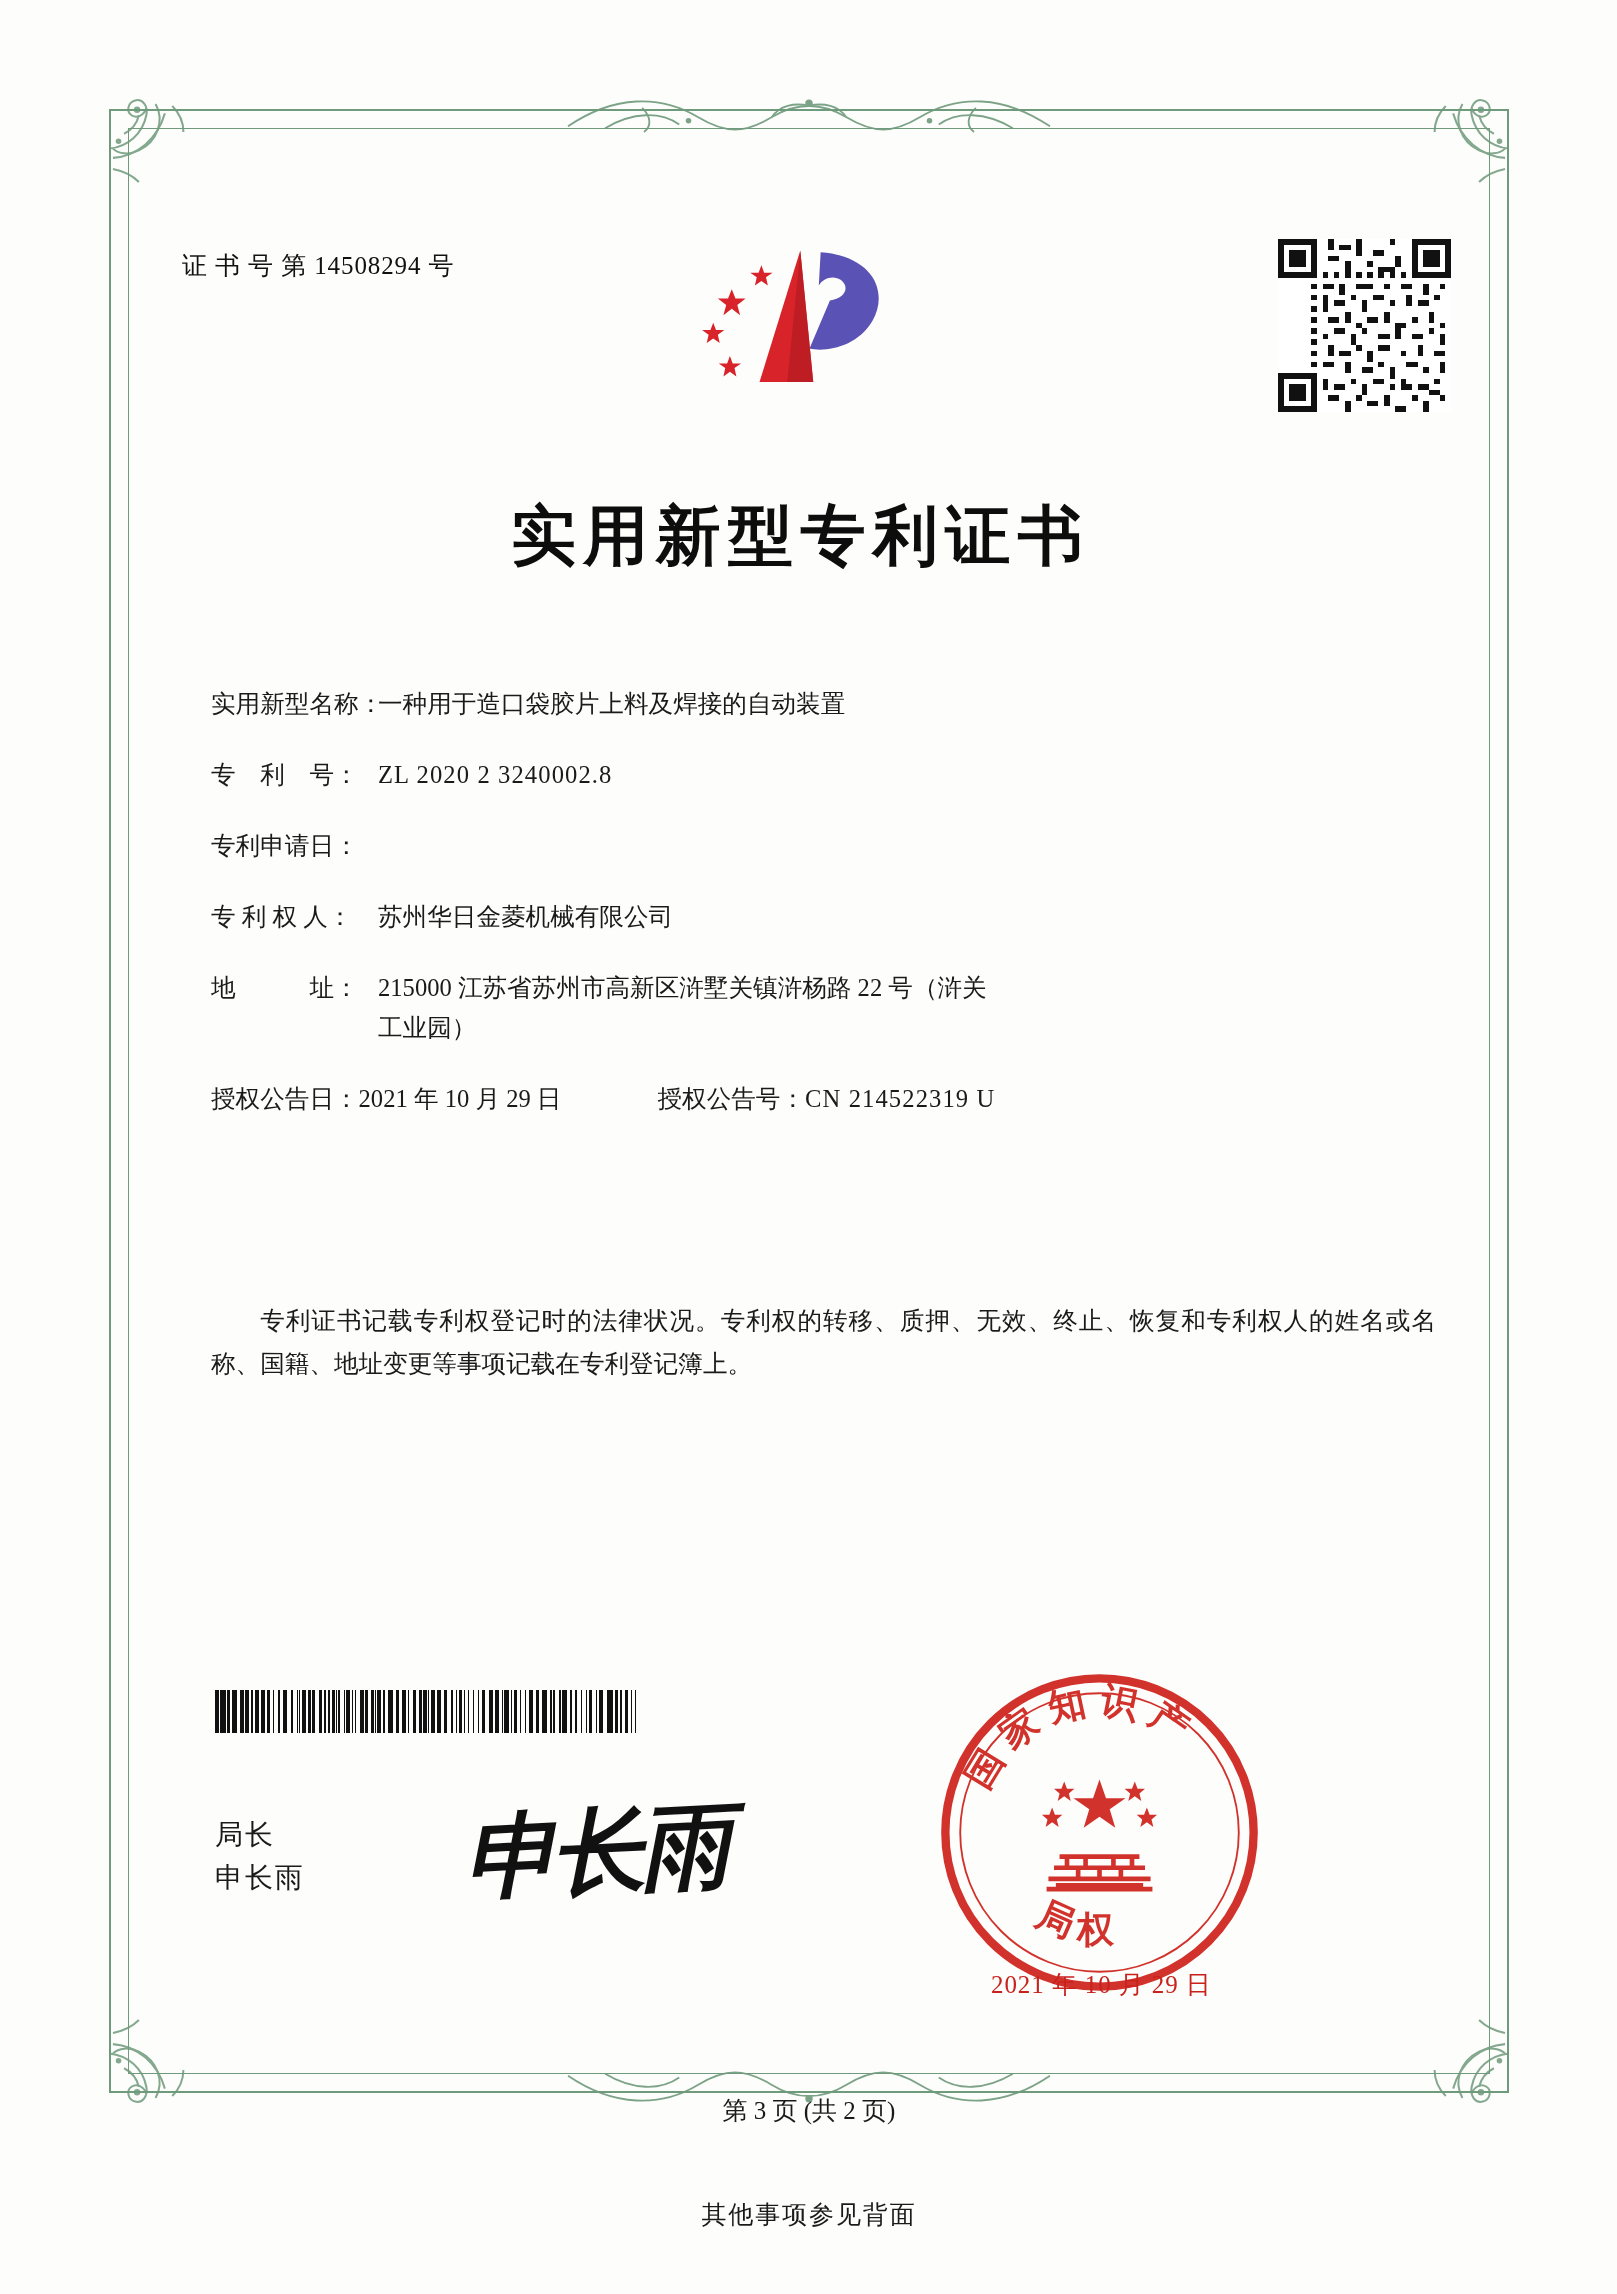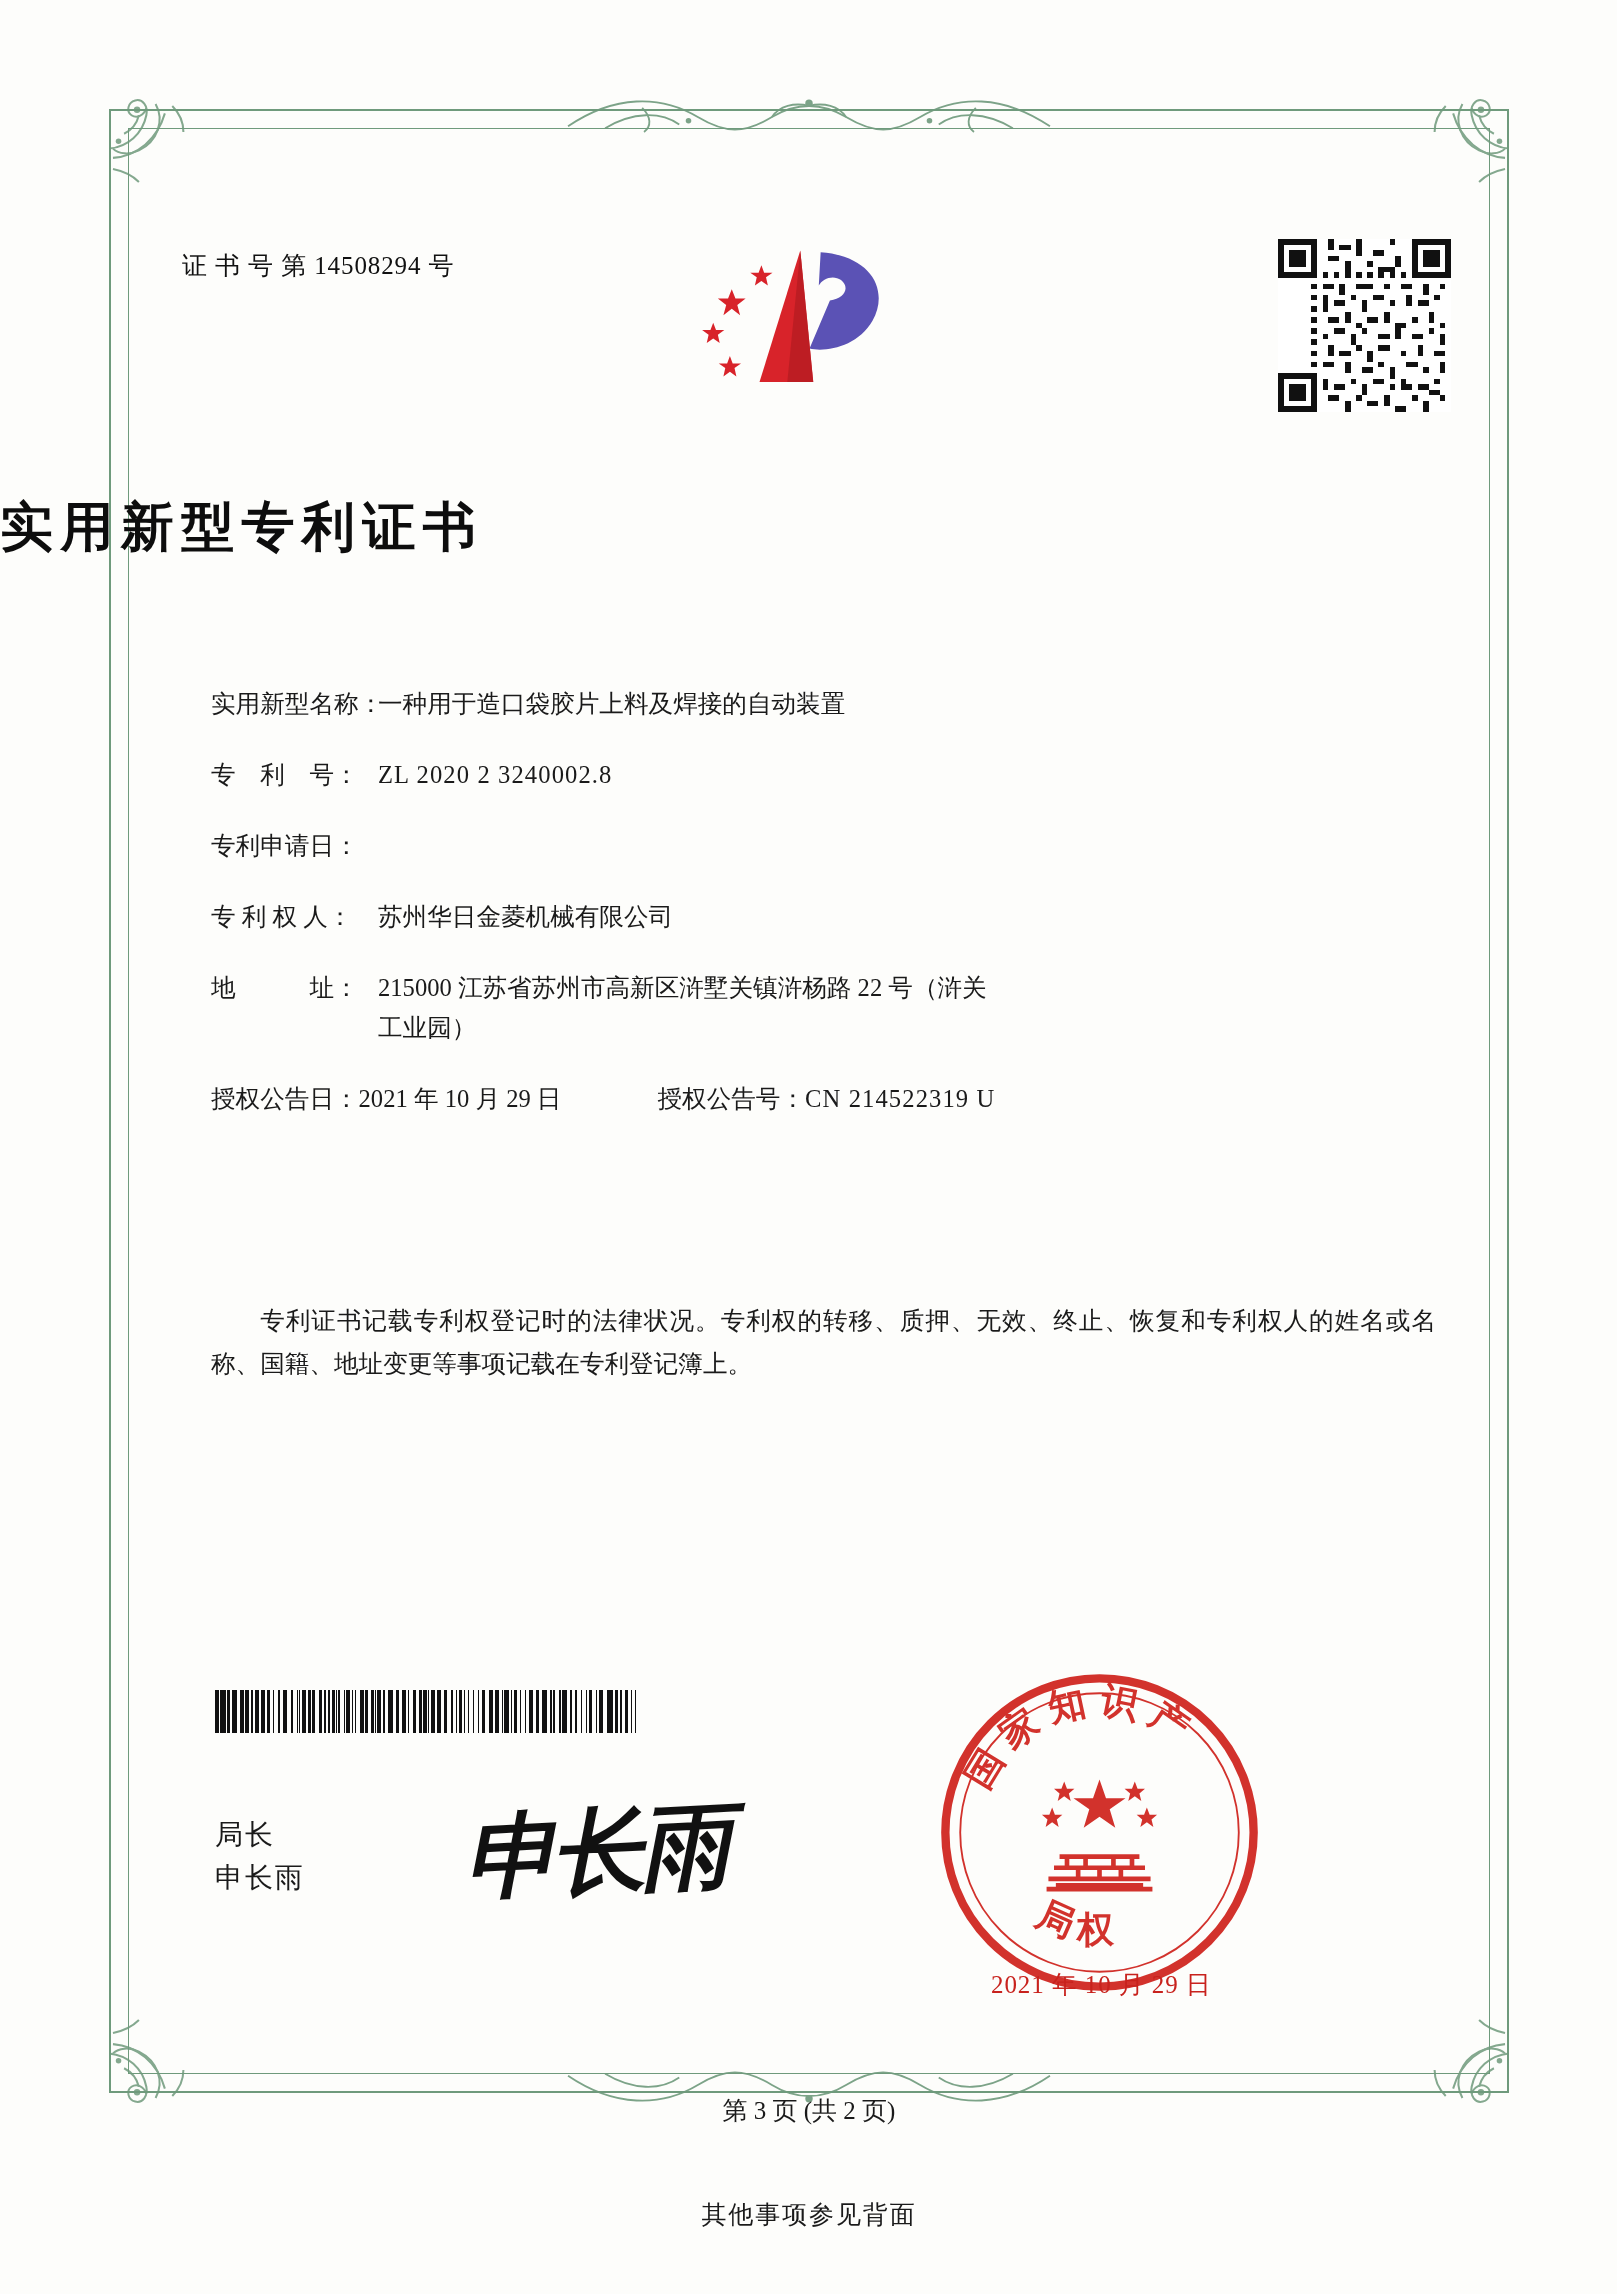--- a/index.html
+++ b/index.html
@@ -91,21 +91,22 @@
     top: 239px;
     width: 173px;
     height: 173px;
   }
 
   .main-title {
     position: absolute;
     left: 0;
     right: 17px;
     top: 492px;
-    font-size: 53px;
+    text-align: center;
+    font-size: 65px;
     font-weight: bold;
     letter-spacing: 7.4px;
     font-family: "DejaVu Sans", "Liberation Sans", sans-serif;
     color: #0d0d0d;
   }
 
   
   .fields {
     position: absolute;
     left: 211px;

